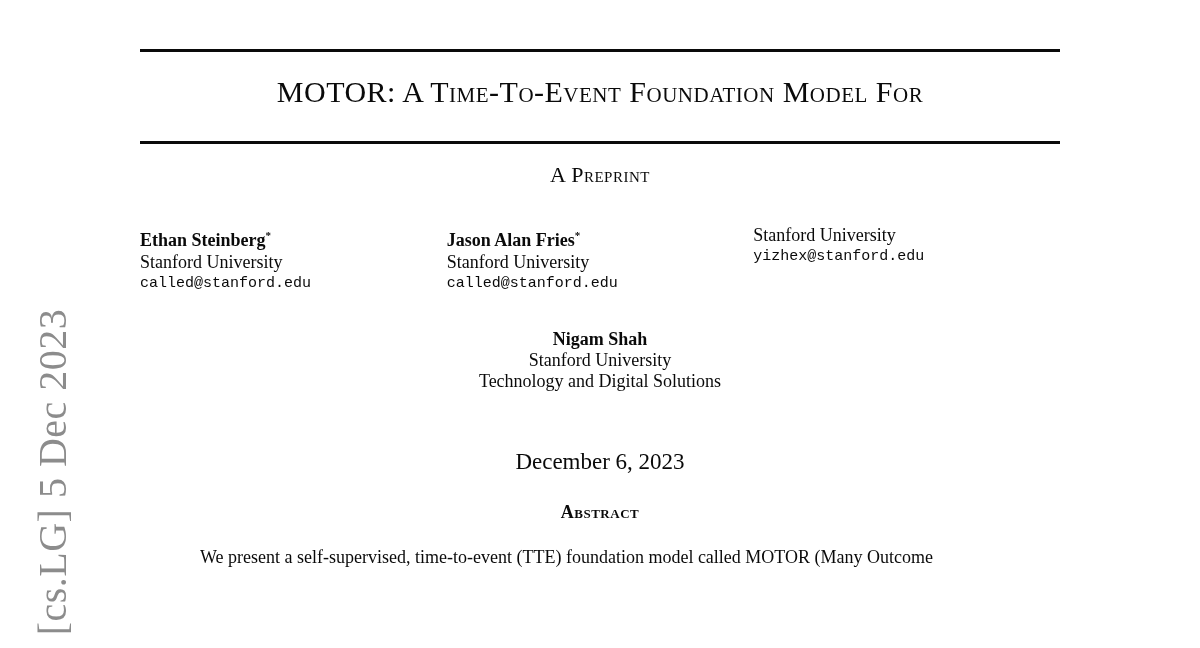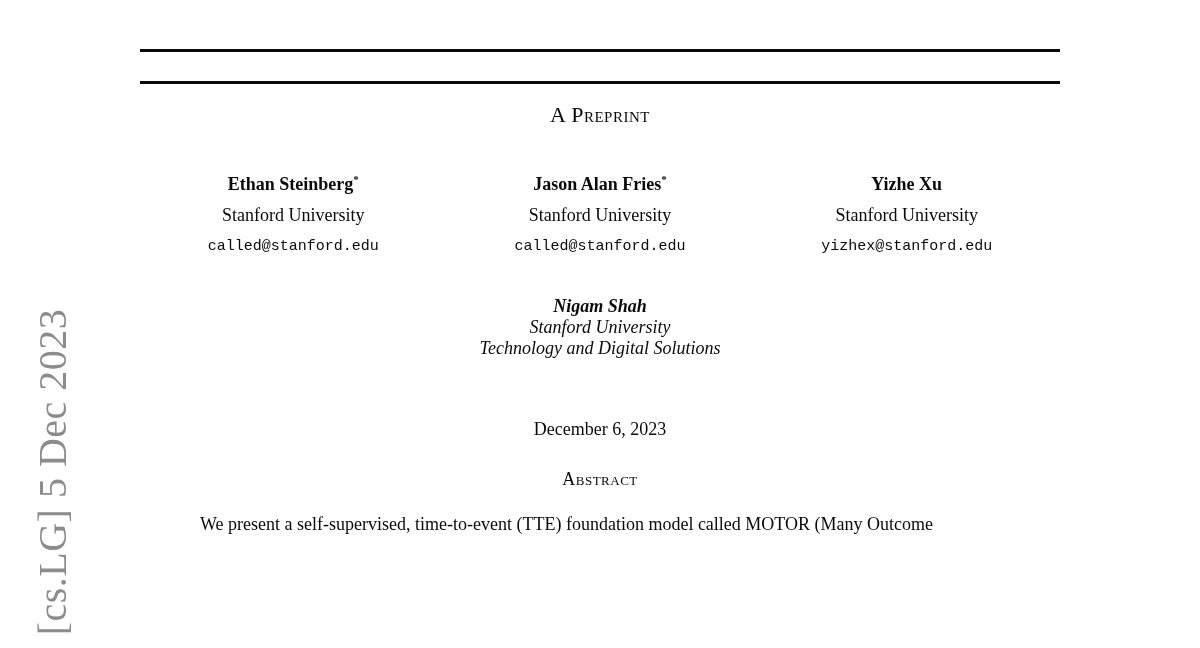--- a/index.html
+++ b/index.html
@@ -48,49 +48,48 @@
     line-height: 24px;
     font-variant: small-caps;
     letter-spacing: 0.5px;
   }
   .authors-row {
     display: flex;
     margin-top: 37px;
   }
   .author-col {
     flex: 1;
-    text-align: center;
+    text-align: left;
     font-size: 18px;
-    line-height: 31px;
+    line-height: 22px;
   }
   .author-name { font-weight: bold; }
   .author-name sup { font-size: 11px; }
   .author-email {
     font-family: "Liberation Mono", "DejaVu Sans Mono", monospace;
     font-size: 15px;
   }
   .author-single {
     margin-top: 34px;
     text-align: center;
     font-size: 18px;
     line-height: 21px;
-    font-style: italic;
   }
   .date-line {
     margin-top: 58px;
     text-align: center;
-    font-size: 18px;
+    font-size: 23px;
     line-height: 24px;
   }
   .abstract-heading {
     margin-top: 26px;
     text-align: center;
     font-size: 18px;
     line-height: 24px;
-    font-weight: normal;
+    font-weight: bold;
     font-variant: small-caps;
     letter-spacing: 0.5px;
   }
   .abstract-body {
     width: 800px;
     margin: 22px auto 0 auto;
     text-align: justify;
     font-size: 18px;
     line-height: 22px;
   }
@@ -100,39 +99,39 @@
 
 <div class="page">
 
   <div class="watermark" style="color: rgb(140, 140, 140);">[cs.LG] 5 Dec 2023</div>
 
   <div class="content">
 
     <div class="rule"></div>
 
     <div class="title-block">
+      <div>MOTOR: A Time-To-Event Foundation Model For</div>
     </div>
 
     <div class="rule rule-bottom"></div>
 
     <div class="preprint">A Preprint</div>
 
     <div class="authors-row">
       <div class="author-col">
         <div class="author-name"><span>Ethan Steinberg</span><sup>*</sup></div>
         <div>Stanford University</div>
         <div class="author-email">called@stanford.edu</div>
       </div>
       <div class="author-col">
         <div class="author-name"><span>Jason Alan Fries</span><sup>*</sup></div>
         <div>Stanford University</div>
         <div class="author-email">called@stanford.edu</div>
       </div>
       <div class="author-col">
-        <div class="author-name"><span>Yizhe Xu</span><sup></sup></div>
         <div>Stanford University</div>
         <div class="author-email">yizhex@stanford.edu</div>
       </div>
     </div>
 
     <div class="author-single">
       <div class="author-name">Nigam Shah</div>
       <div>Stanford University</div>
       <div>Technology and Digital Solutions</div>
     </div>

